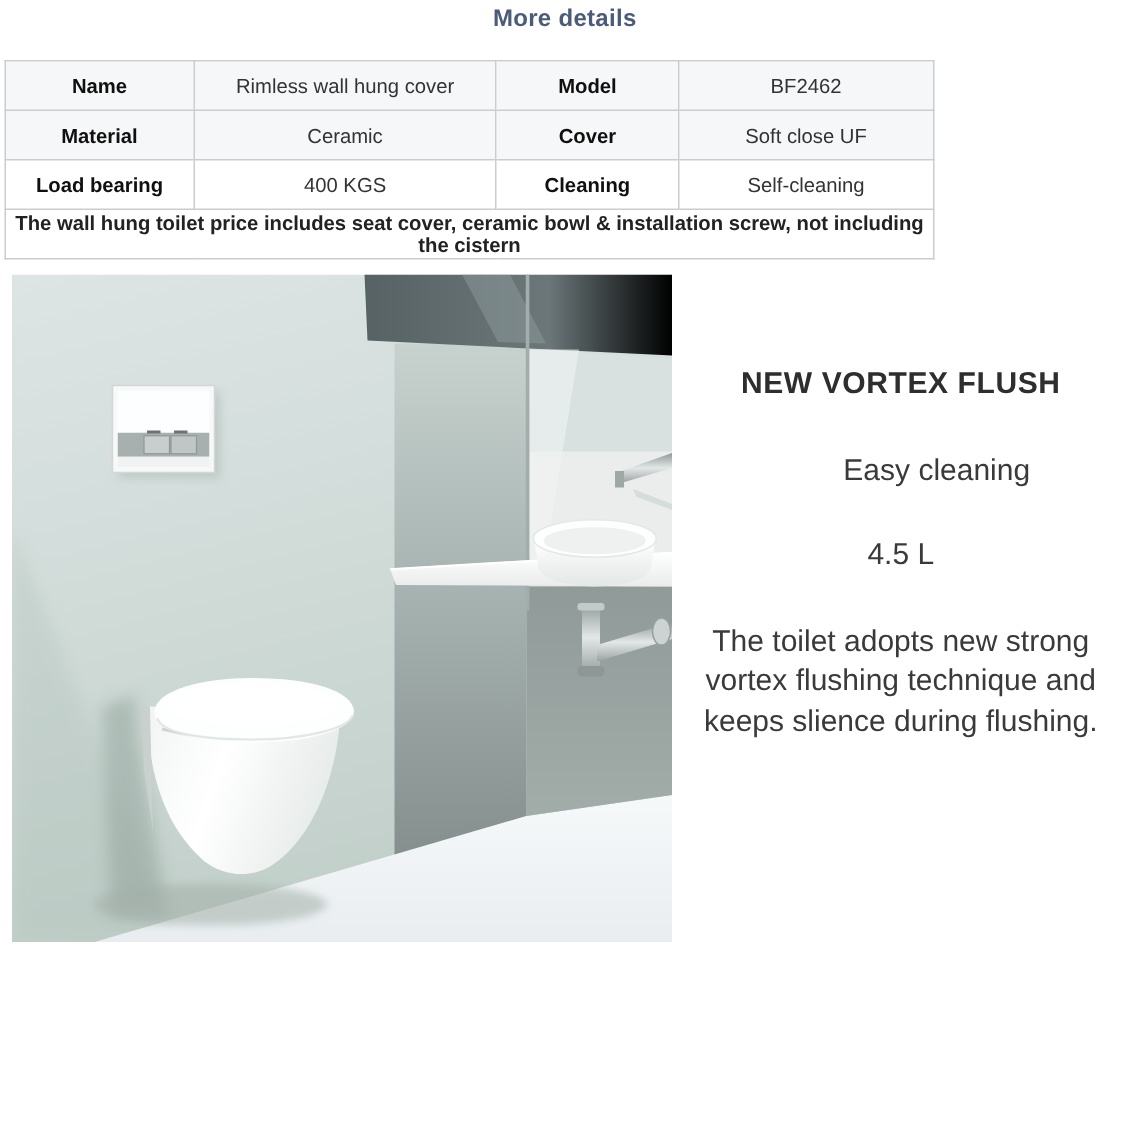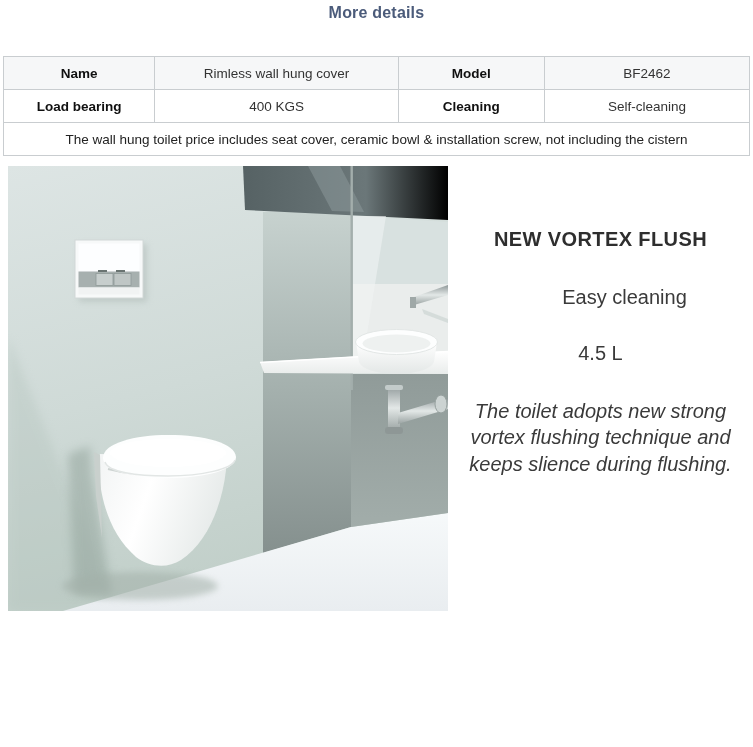--- a/index.html
+++ b/index.html
@@ -6,58 +6,64 @@
   body{
     width:753px;height:747px;background:#ffffff;
     font-family:"Liberation Sans",sans-serif;overflow:hidden;
   }
   .page-title{
     margin:4px 0 0;text-align:center;
     font-size:16px;font-weight:700;color:#4b5b7a;letter-spacing:.2px;
   }
   table.spec{
     border-collapse:collapse;table-layout:fixed;
-    width:747px;margin:34px 0 0 3px;
+    width:620px;margin:18px 0 0 3px;
   }
   table.spec td{
     border:1px solid #c9cdd0;height:32px;padding:0 4px;
     text-align:center;vertical-align:middle;
     font-size:13.5px;color:#333333;white-space:nowrap;overflow:hidden;
   }
   table.spec td.lbl{font-weight:700;color:#101010;}
   table.spec tr.odd{background:#f6f7f8;}
-  table.spec td.note-cell{font-size:13.5px;color:#222222;white-space:normal;}
+  table.spec td.note-cell{font-size:13.5px;color:#222222;white-space:normal;font-weight:bold;}
   .content{display:flex;margin-top:10px;}
   .photo-wrap{flex:none;width:440px;height:445px;margin-left:8px;}
   .photo-wrap svg{display:block;width:440px;height:445px;}
   .features{flex:1;text-align:center;color:#3a3a3a;}
   .f-heading{margin-top:62px;font-size:20px;font-weight:700;color:#2e2e2e;letter-spacing:.4px;}
   .f-line{margin-top:35px;font-size:20px;color:#3a3a3a;padding-left:48px;}
   .f-volume{margin-top:33px;font-size:20px;color:#3a3a3a;}
-  .f-desc{margin:33px auto 0;width:292px;font-size:20px;line-height:1.32;color:#3a3a3a;font-style:italic;}
+  .f-desc{margin:33px auto 0;width:292px;font-size:20px;line-height:1.32;color:#3a3a3a;}
 </style>
 </head>
 <body>
 
 <h1 class="page-title">More details</h1>
 
 <table class="spec">
   <colgroup>
     <col style="width:20.3%">
       <col style="width:32.6%">
       <col style="width:19.6%">
       <col style="width:27.5%">
   </colgroup>
   <tbody>
     <tr class="odd">
       <td class="lbl">Name</td>
       <td>Rimless wall hung cover</td>
       <td class="lbl">Model</td>
       <td>BF2462</td>
     </tr>
+    <tr class="odd">
+      <td class="lbl">Material</td>
+      <td>Ceramic</td>
+      <td class="lbl">Cover</td>
+      <td>Soft close UF</td>
+    </tr>
     <tr>
       <td class="lbl">Load bearing</td>
       <td>400 KGS</td>
       <td class="lbl">Cleaning</td>
       <td>Self-cleaning</td>
     </tr>
     <tr>
       <td class="note-cell" colspan="4">The wall hung toilet price includes seat cover, ceramic bowl &amp; installation screw, not including the cistern</td>
     </tr>
   </tbody>

